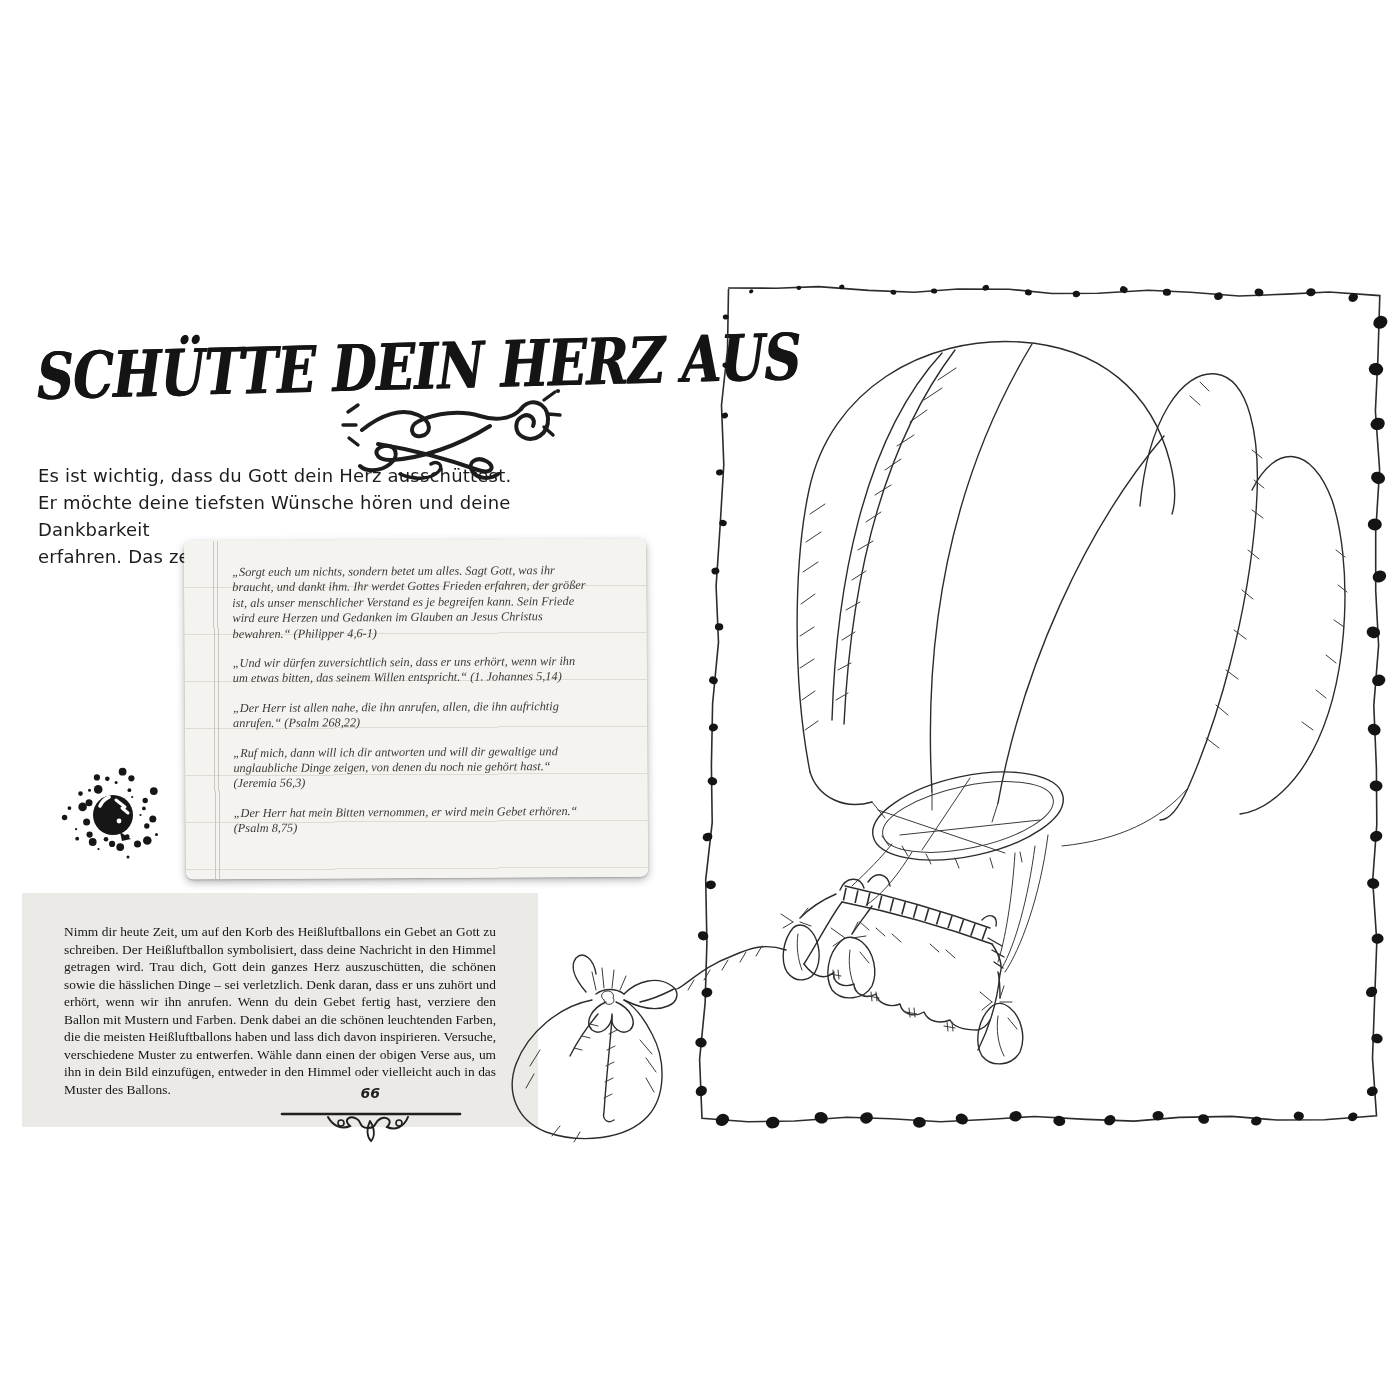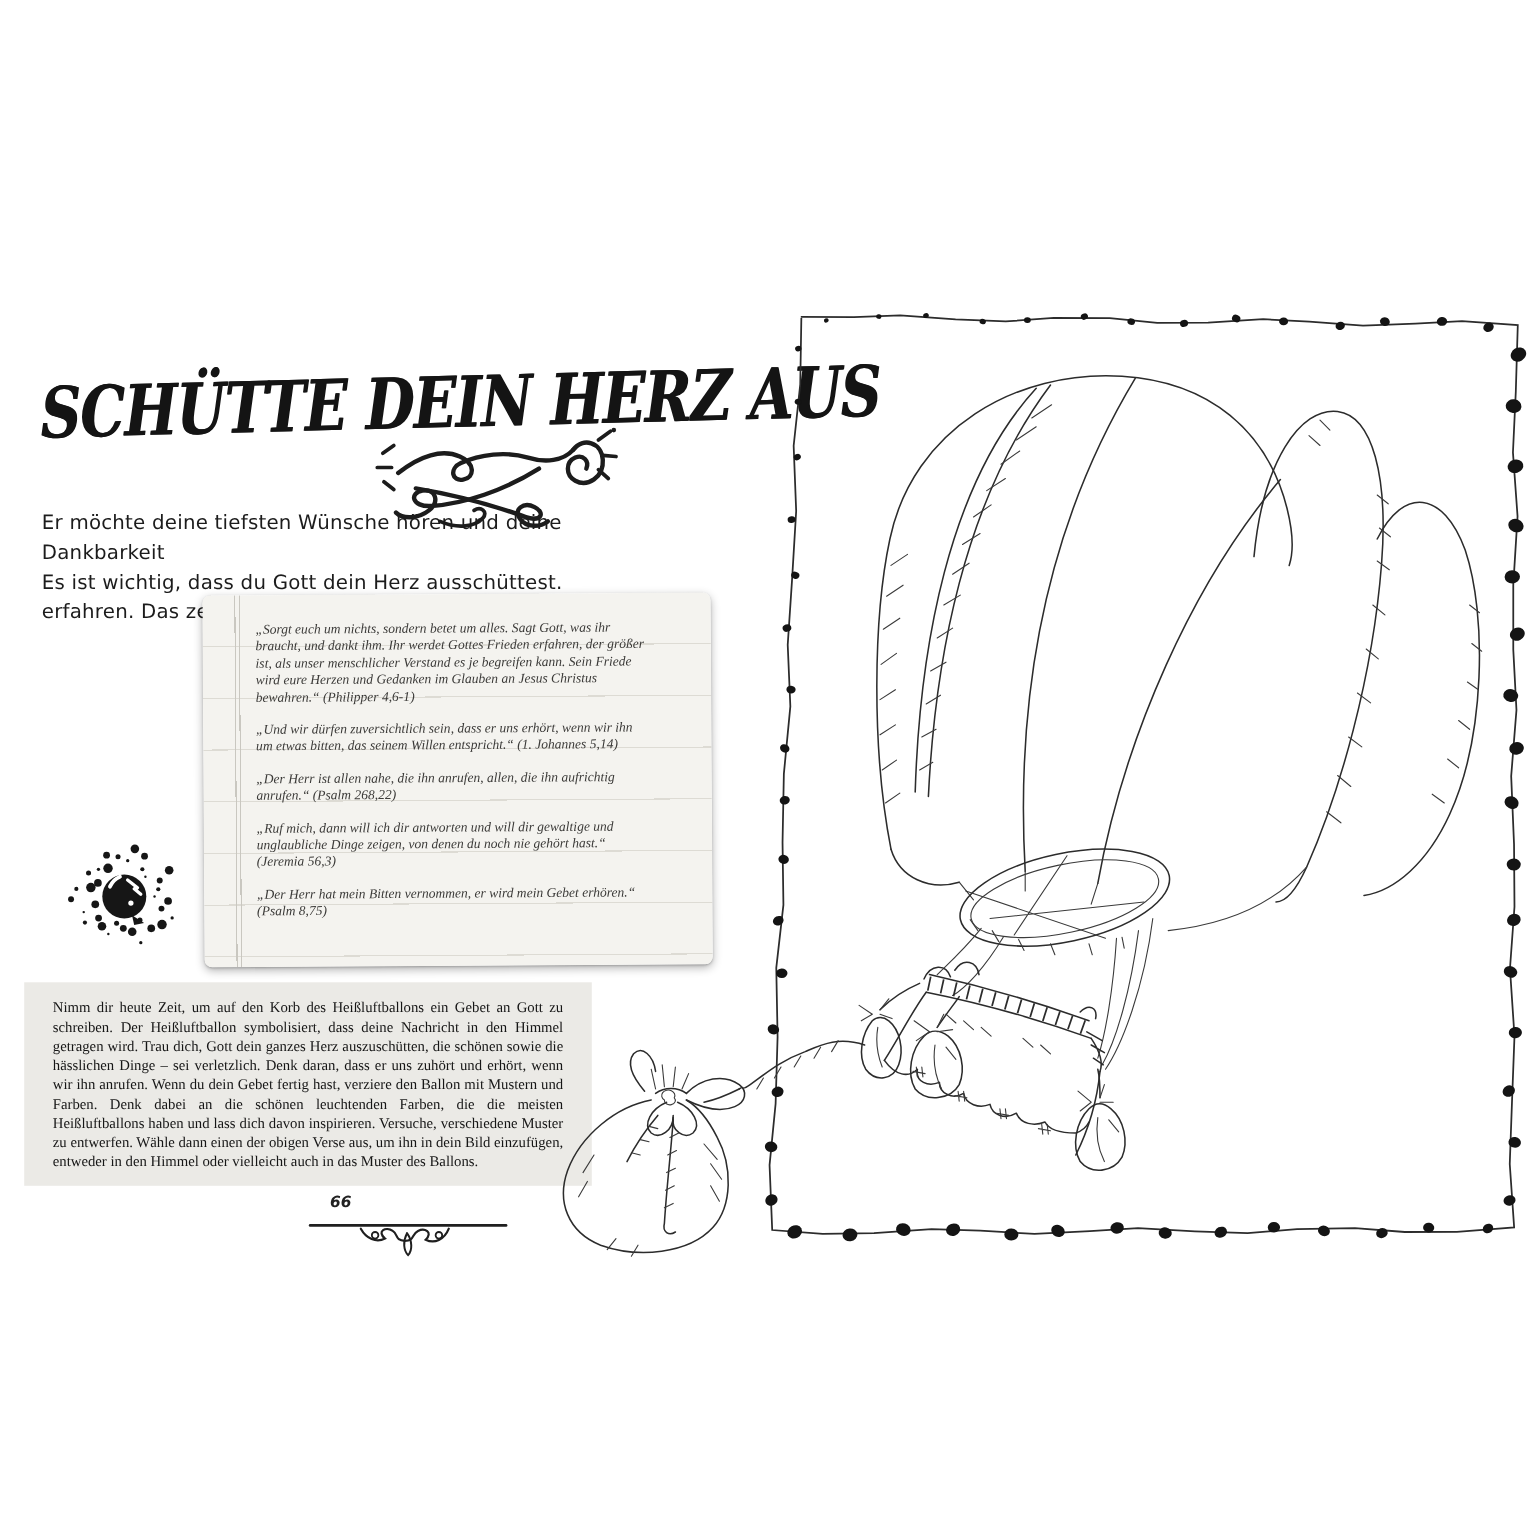--- a/index.html
+++ b/index.html
@@ -32,25 +32,25 @@
   .notepad p{margin:0 0 14px 0;font-family:"Liberation Serif", serif;font-style:italic;
              font-size:12.3px;line-height:15.4px;color:#3b3a38;}
   .notepad p:last-child{margin-bottom:0;}
 
   
   .dotburst{position:absolute;left:60px;top:760px;width:108px;height:108px;}
 
   
   .instruction{position:absolute;left:22px;top:893px;width:516px;box-sizing:border-box;
                background:#ebeae6;padding:14px 26px 13px 26px;}
-  .instruction p{margin:0;font-family:"Liberation Serif", serif;font-size:13.4px;
+  .instruction p{margin:16px;font-family:"Liberation Serif", serif;font-size:13.4px;
                  line-height:17.5px;text-align:justify;color:#161616;}
 
   
-  .pagenum{position:absolute;left:300px;top:1085px;width:80px;text-align:left;
+  .pagenum{position:absolute;left:300px;top:1085px;width:80px;text-align:right;
            font-family:"DejaVu Sans", sans-serif;font-size:14px;font-weight:bold;
            font-style:italic;color:#222;}
   .divider{position:absolute;left:278px;top:1103px;width:186px;height:44px;}
 
   
   .illu{position:absolute;left:500px;top:250px;width:890px;height:900px;}
   .illu path, .illu ellipse, .illu circle{vector-effect:non-scaling-stroke;}
   .sk{fill:none;stroke:#2c2c2c;stroke-width:1.4;stroke-linecap:round;stroke-linejoin:round;}
   .sk-thin{fill:none;stroke:#3a3a3a;stroke-width:1;stroke-linecap:round;}
   .rung{fill:none;stroke:#2c2c2c;stroke-width:13;stroke-dasharray:1.6 10.5;}
@@ -69,22 +69,22 @@
       <circle cx="220" cy="13" r="2.1" fill="#1c1c1c" stroke="none"></circle>
       <path d="M24,52 C44,36 64,30 80,37 C94,43 94,56 83,58 C73,60 70,48 81,43 C98,35 122,32 142,38 C158,43 174,41 183,31"></path>
       <path d="M183,31 C192,19 209,24 210,40 C211,56 196,65 185,59 C176,54 176,42 185,38 C192,35 198,41 195,48"></path>
       <path d="M152,48 C120,68 84,80 54,82 C36,83 34,70 46,68 C58,66 62,78 52,86 C42,94 28,94 22,88"></path>
       <path d="M40,66 C76,72 112,82 140,92 C154,97 158,88 148,83 C138,78 128,85 135,94 C140,101 152,102 160,96"></path>
       <path d="M62,96 C78,103 94,101 101,93 c5,-6 -2,-11 -8,-7" stroke-width="3.4"></path>
     </g>
   </svg>
 
   <div class="intro">
+    <div>Es ist wichtig, dass du Gott dein Herz ausschüttest.</div>
     <div>Er möchte deine tiefsten Wünsche hören und deine Dankbarkeit</div>
-    <div>Es ist wichtig, dass du Gott dein Herz ausschüttest.</div>
     <div>erfahren. Das zeigt uns die Bibel an vielen Stellen:</div>
   </div>
 
   <section class="notepad">
     <p><span>„Sorgt euch um nichts, sondern betet um alles. Sagt Gott, was ihr braucht, und dankt ihm. Ihr werdet Gottes Frieden erfahren, der größer ist, als unser menschlicher Verstand es je begreifen kann. Sein Friede wird eure Herzen und Gedanken im Glauben an Jesus Christus bewahren.“</span> <span>(Philipper 4,6-1)</span></p>
     <p><span>„Und wir dürfen zuversichtlich sein, dass er uns erhört, wenn wir ihn um etwas bitten, das seinem Willen entspricht.“</span> <span>(1. Johannes 5,14)</span></p>
     <p><span>„Der Herr ist allen nahe, die ihn anrufen, allen, die ihn aufrichtig anrufen.“</span> <span>(Psalm 268,22)</span></p>
     <p><span>„Ruf mich, dann will ich dir antworten und will dir gewaltige und unglaubliche Dinge zeigen, von denen du noch nie gehört hast.“</span> <span>(Jeremia 56,3)</span></p>
     <p><span>„Der Herr hat mein Bitten vernommen, er wird mein Gebet erhören.“</span> <span>(Psalm 8,75)</span></p>
   </section>

